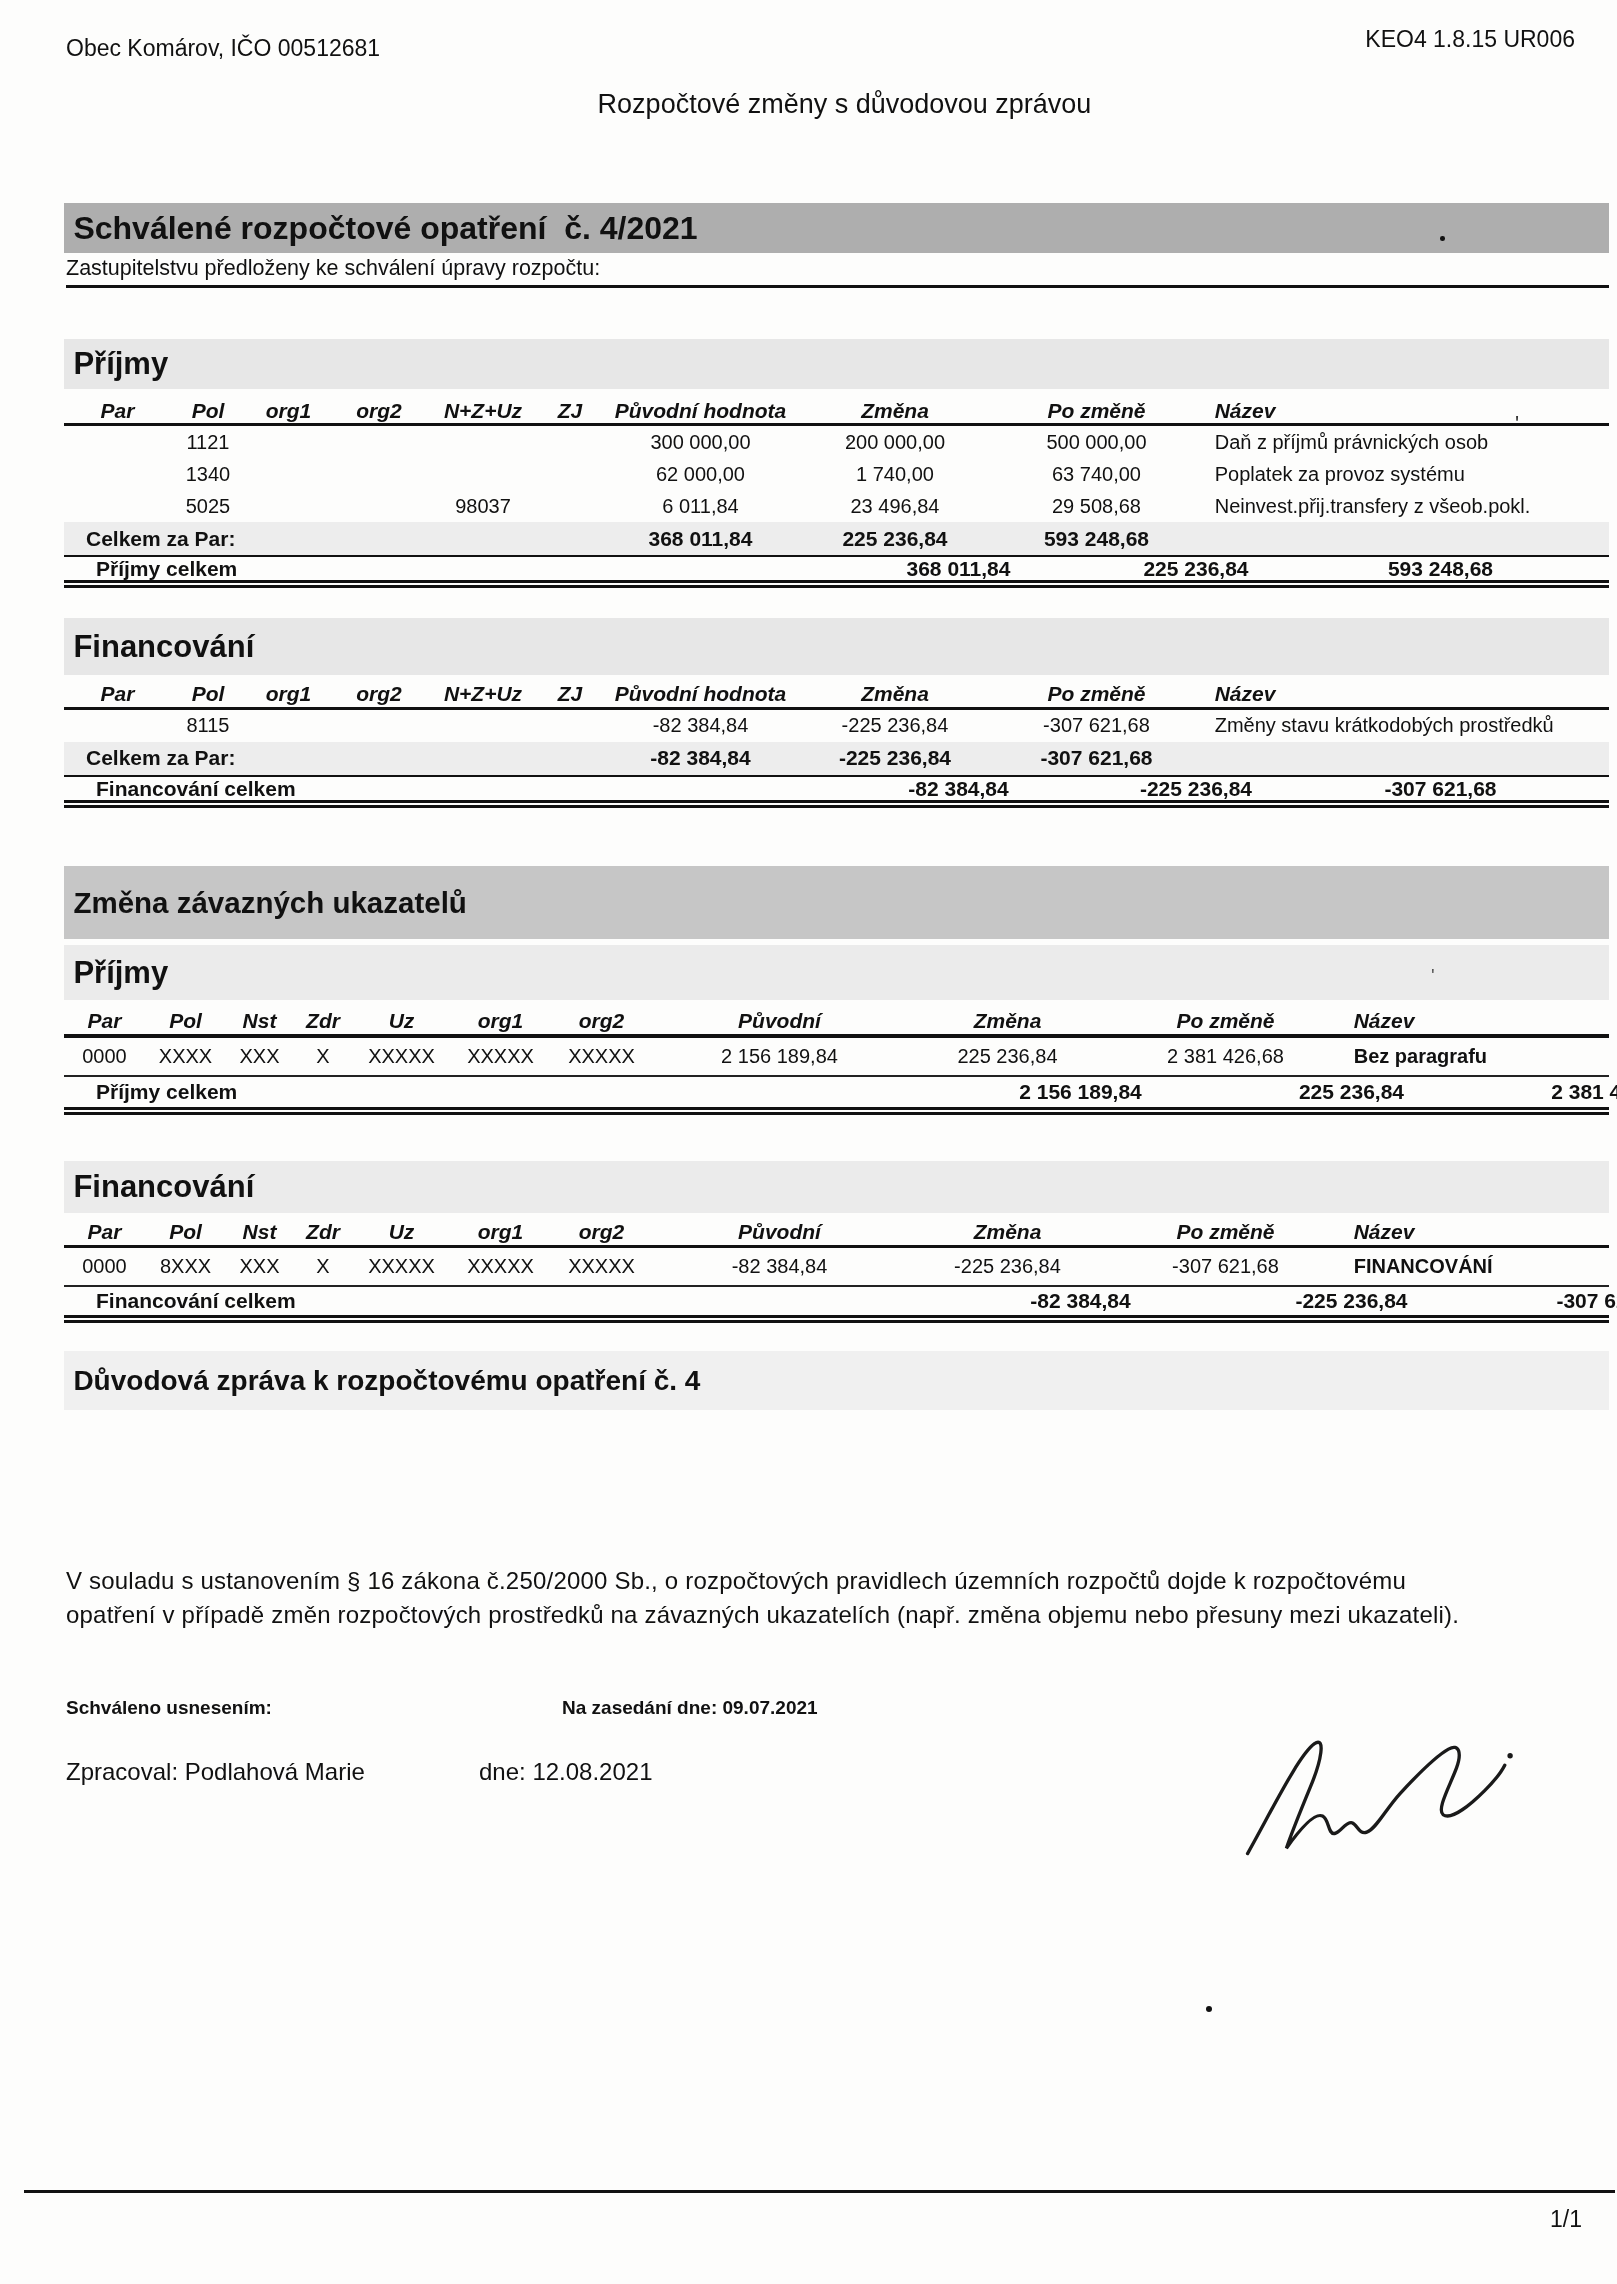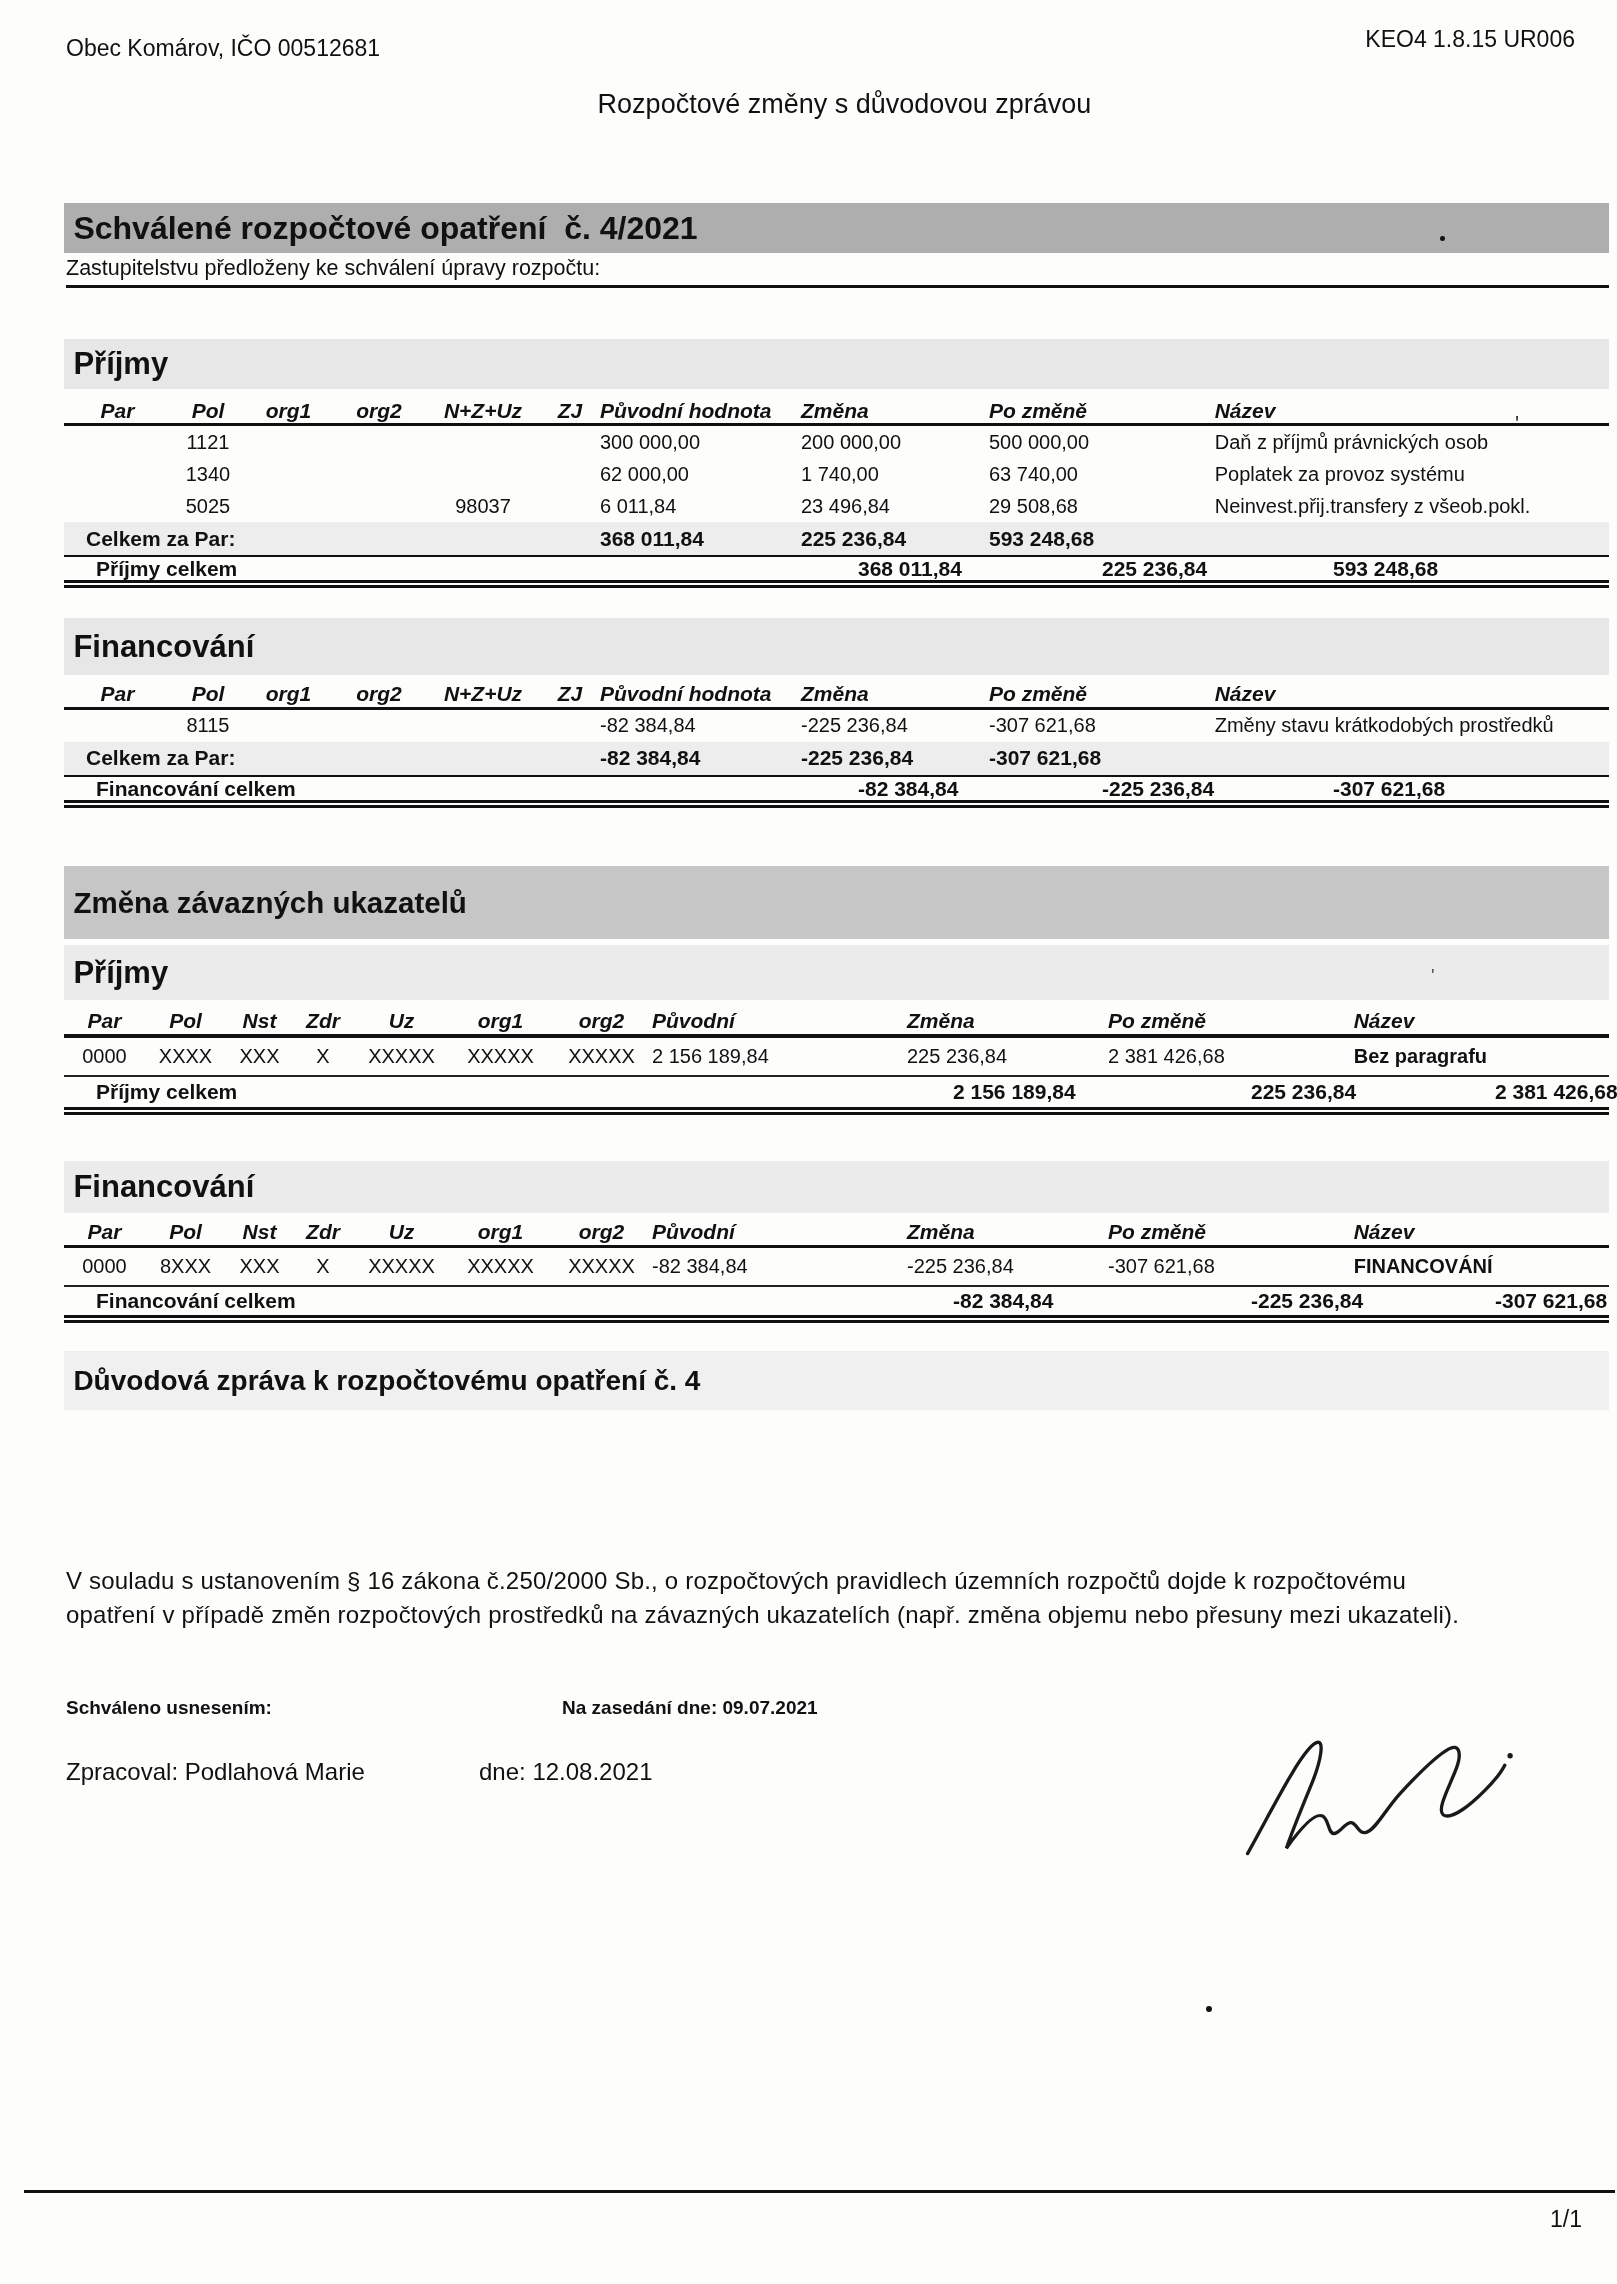--- a/index.html
+++ b/index.html
@@ -21,21 +21,21 @@
   
   .tbl{position:absolute;left:64px;width:1545px;}
   .sec-band{height:50px;background:#e7e7e7;display:flex;align-items:center;padding-left:9.4px;box-sizing:border-box;font-size:31px;font-weight:bold;}
   .srow{display:grid;align-items:center;box-sizing:border-box;}
   .g1{grid-template-columns:107px 74px 87px 94px 114px 60px 201px 188px 215px 1fr;}
   .g2{grid-template-columns:81px 81px 67px 60px 97px 101px 101px 255px 201px 235px 1fr;}
   .hrow{font-weight:bold;font-style:italic;font-size:21px;border-bottom:3.4px solid #111;}
   .cell{white-space:nowrap;font-size:20px;}
   .hcell{white-space:nowrap;}
   .ctr{text-align:center;}
-  .rgt{text-align:left;}
+  .rgt{text-align:center;}
   .lft{text-align:left;padding-left:10.7px;}
   .sumrow{background:#ededed;border-bottom:2.7px solid #111;}
   .sumrow .cell{font-weight:bold;font-size:21px;}
   .totrow{border-bottom:8.7px double #111;gap:43px;}
   .totrow .cell{font-weight:bold;font-size:21px;}
   .lbl{padding-left:22px;font-weight:bold;font-size:21px;white-space:nowrap;}
   .lbl2{padding-left:32px;}
   
   .para{left:66px;top:1564px;width:1423px;font-size:24px;line-height:34px;letter-spacing:0.2px;}
   .appr1{top:1697px;font-size:19px;font-weight:bold;}

